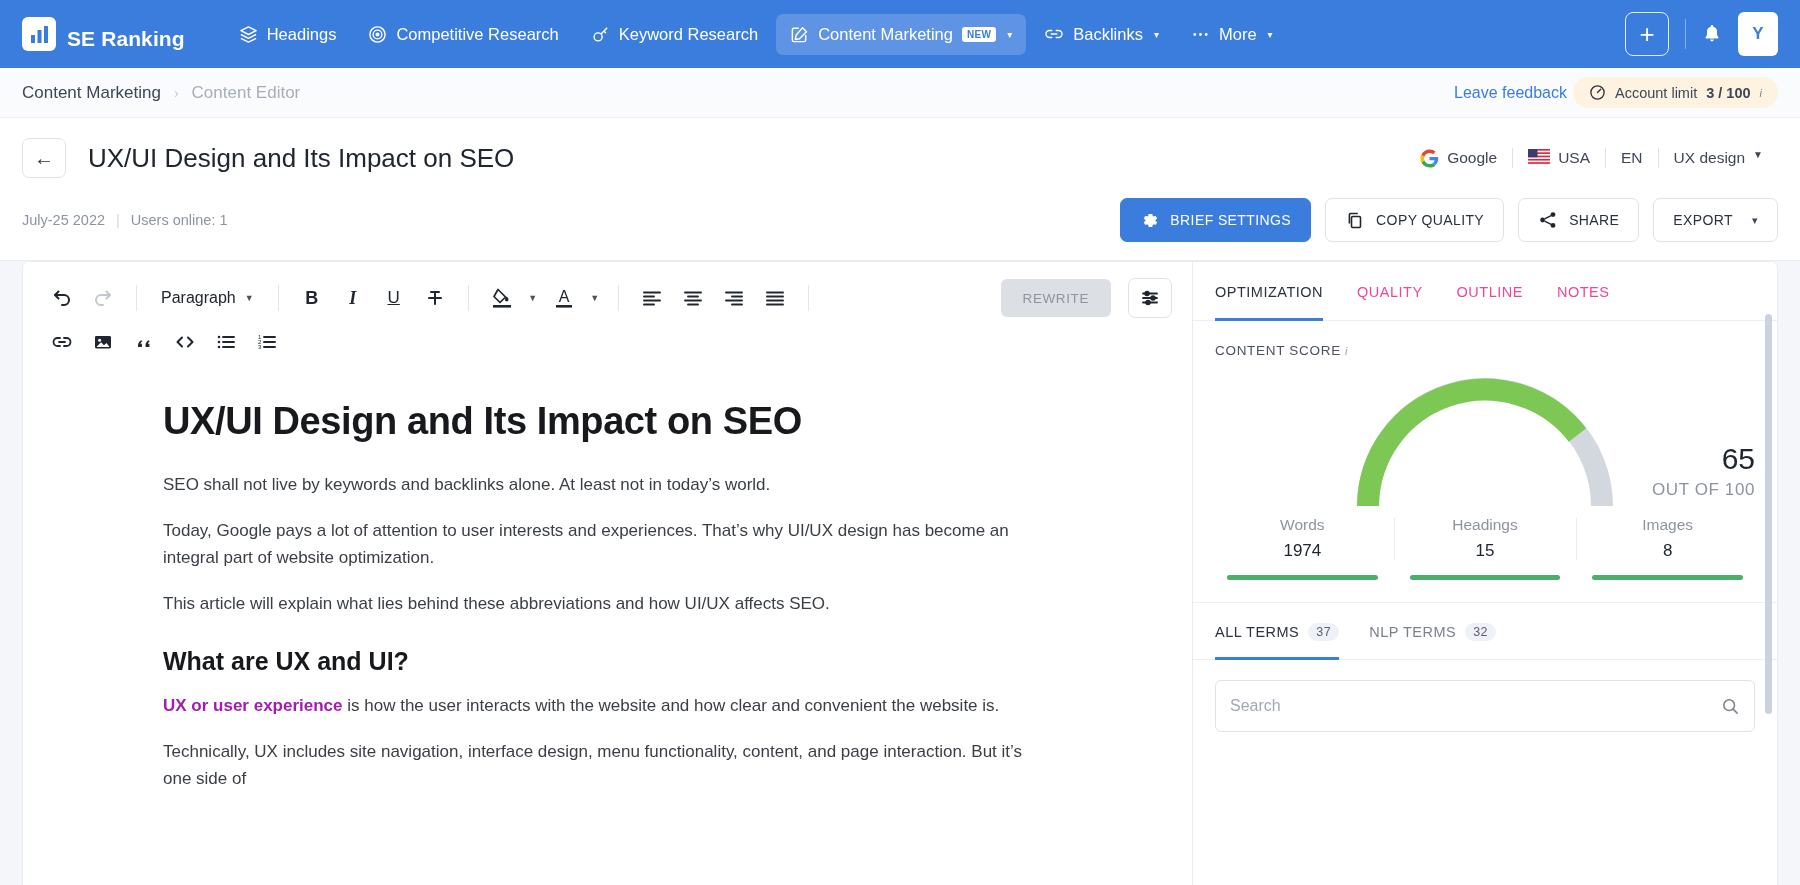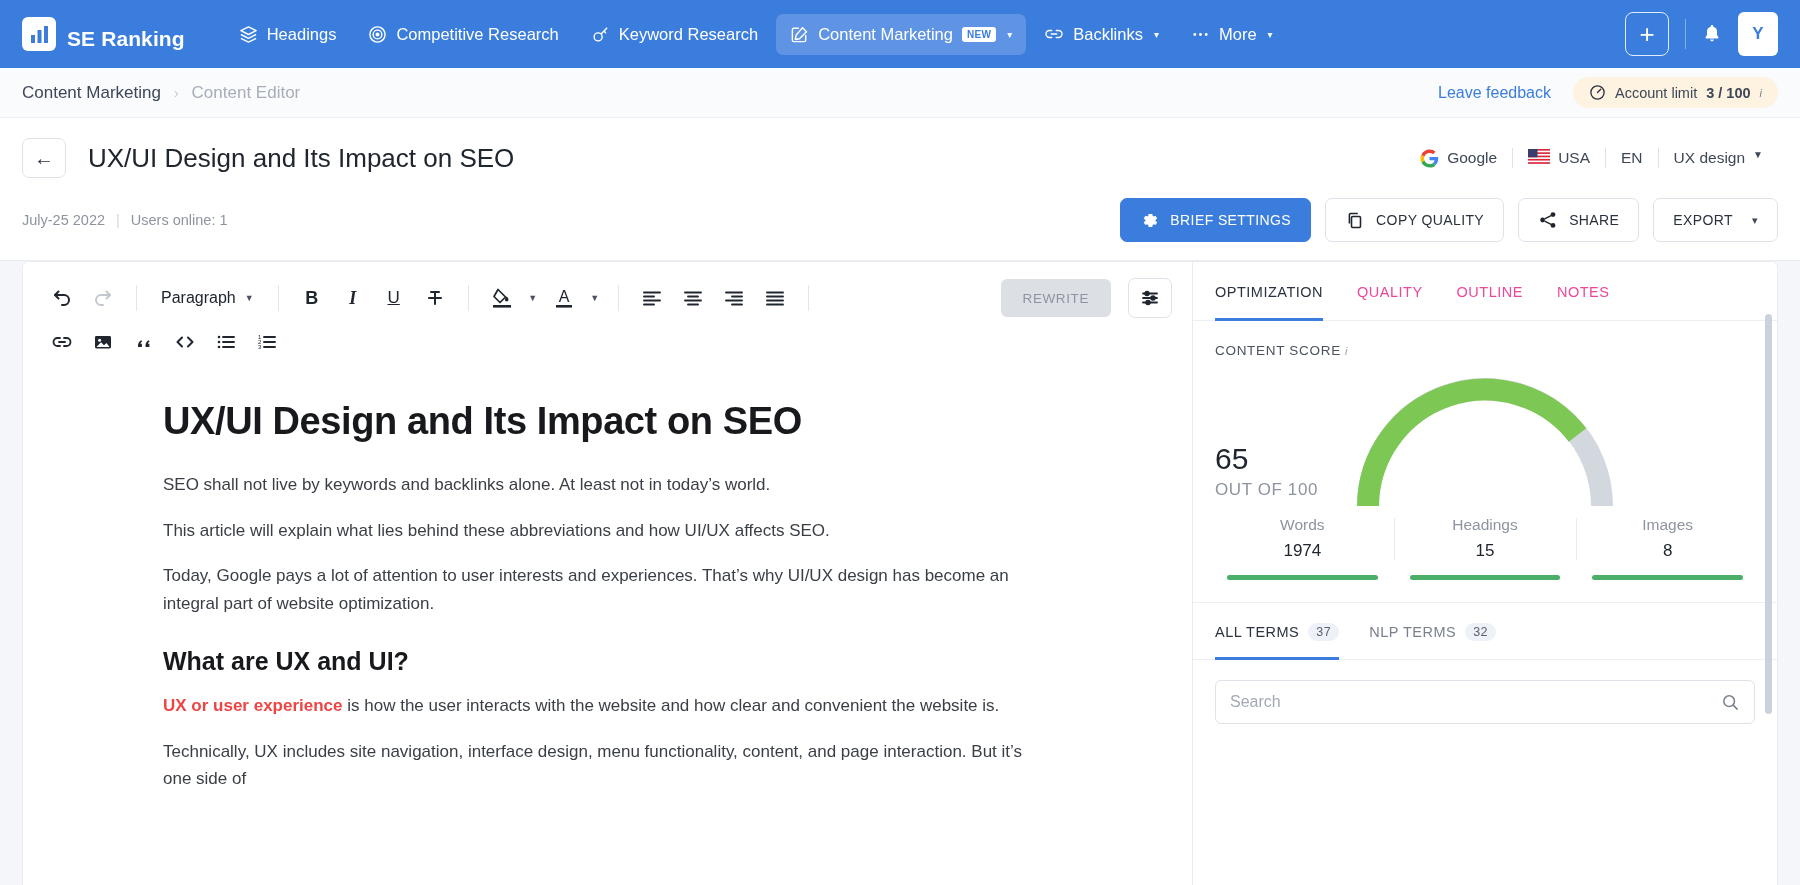--- a/index.html
+++ b/index.html
@@ -51,21 +51,21 @@
   }
 
   
   .crumbbar {
     height: 50px; background: #fafbfc; display: flex; align-items: center;
     padding: 0 22px; border-bottom: 1px solid #eceff3;
   }
   .crumb { font-size: 17px; color: #3d4757; cursor: pointer; }
   .crumb.muted { color: #a7aeb9; cursor: default; }
   .crumb-sep { color: #c3c9d2; margin: 0 13px; font-size: 14px; }
-  .crumb-right { margin-left: auto; display: flex; align-items: center; gap: 22px; }
+  .crumb-right { margin-left: auto; display: flex; align-items: center; gap: 6px; }
   .feedback { color: #3b7ddd; font-size: 16px; cursor: pointer; }
   .acct-limit {
     background: #fdf3e0; border-radius: 18px; padding: 7px 16px;
     display: flex; align-items: center; gap: 9px;
     font-size: 14.5px; color: #3d4757; cursor: pointer;
   }
   .acct-limit b { font-weight: 700; }
   .acct-i { font-size: 11px; font-style: italic; color: #7a808c; vertical-align: super; }
 
   
@@ -116,36 +116,36 @@
   }
   .settings-btn {
     width: 44px; height: 40px; border: 1px solid #dfe3e9; border-radius: 7px;
     background: #fff; display: flex; align-items: center; justify-content: center; cursor: pointer; margin-left: 14px;
   }
   .doc { padding: 30px 0 0 0; overflow: hidden; flex: 1; }
   .doc-inner { padding: 0 140px 0 140px; }
   .doc h1 { font-size: 38px; font-weight: 700; color: #17191c; letter-spacing: -.4px; margin-bottom: 28px; }
   .doc h2 { font-size: 25px; font-weight: 700; color: #17191c; margin: 30px 0 16px; }
   .doc p { font-size: 17px; line-height: 1.62; color: #3a3f46; margin-bottom: 18px; }
-  .doc p b { font-weight: 700; color: #ef4444; }
+  .doc p b { font-weight: 700; color: #a21caf; }
 
   
   .panel { width: 586px; background: #fff; border: 1px solid #e8ebf0; border-radius: 0 6px 0 0; position: relative; overflow: hidden; }
   .ptabs { display: flex; gap: 0; padding: 0 22px; border-bottom: 1px solid #eceff3; position: relative; }
   .ptab {
     padding: 22px 0 18px; margin-right: 34px; font-size: 14.5px; letter-spacing: .5px;
     color: #ec4899; cursor: pointer; border-bottom: 3px solid transparent; margin-bottom: -1px;
   }
   .ptab.active { color: #2b3340; border-bottom-color: #3b7ddd; font-weight: 500; }
   .psection { padding: 22px 22px 0; }
   .plabel { font-size: 13.5px; letter-spacing: .7px; color: #4a5260; font-weight: 500; }
   .plabel i { font-size: 11px; color: #9aa1ac; margin-left: 4px; }
 
   .gaugewrap { display: flex; justify-content: center; margin-top: 6px; position: relative; }
-  .gauge-num { position: absolute; top: 78px; left: 0; right: 0; text-align: left; }
+  .gauge-num { position: absolute; top: 78px; left: 0; right: 0; text-align: right; }
   .gauge-num .n { font-size: 30px; color: #20262f; }
   .gauge-num .o { font-size: 17px; letter-spacing: .6px; color: #8d94a0; margin-top: 4px; }
 
   .stats { display: flex; padding: 0 18px; margin-top: 6px; }
   .stat { flex: 1; text-align: center; position: relative; padding: 0 6px; }
   .stat + .stat::before { content: ""; position: absolute; left: 0; top: 2px; width: 1px; height: 42px; background: #e8ebf0; }
   .stat .k { font-size: 15.5px; color: #8d94a0; }
   .stat .v { font-size: 17px; color: #20262f; margin-top: 7px; }
   .stat .bar { height: 5px; border-radius: 3px; background: #4caf69; margin: 14px 10px 0; }
 
@@ -155,21 +155,21 @@
   .ttab {
     padding: 20px 0 16px; margin-right: 30px; font-size: 14.5px; letter-spacing: .5px;
     color: #7a818d; cursor: pointer; border-bottom: 3px solid transparent; margin-bottom: -1px;
     display: flex; align-items: center; gap: 9px;
   }
   .ttab.active { color: #2b3340; border-bottom-color: #3b7ddd; font-weight: 500; }
   .tcount { background: #eef1f7; color: #5a6270; border-radius: 10px; padding: 2px 8px; font-size: 12.5px; font-weight: 400; }
 
   .searchwrap { padding: 20px 22px 0; }
   .searchbox {
-    height: 44px; border: 1px solid #dfe3e9; border-radius: 6px; display: flex;
+    height: 52px; border: 1px solid #dfe3e9; border-radius: 6px; display: flex;
     align-items: center; padding: 0 14px; background: #fff;
   }
   .searchbox input {
     flex: 1; border: none; outline: none; font-size: 16px; color: #3d4757;
     font-family: inherit; background: transparent;
   }
   .searchbox input::placeholder { color: #a2a9b4; }
 
   .pscroll {
     position: absolute; right: 5px; top: 52px; width: 7px; height: 400px;
@@ -514,22 +514,22 @@
               <text x="2" y="17.6" font-size="6" font-family="Liberation Sans, sans-serif" fill="#20262f" stroke="none">3</text>
             </svg>
         </div>
       </div>
     </div>
 
     <div class="doc">
       <div class="doc-inner">
         <h1>UX/UI Design and Its Impact on SEO</h1>
         <p>SEO shall not live by keywords and backlinks alone. At least not in today’s world.</p>
+        <p>Today, Google pays a lot of attention to user interests and experiences. That’s why UI/UX design has become an integral part of website optimization.</p>
         <p>This article will explain what lies behind these abbreviations and how UI/UX affects SEO.</p>
-        <p>Today, Google pays a lot of attention to user interests and experiences. That’s why UI/UX design has become an integral part of website optimization.</p>
         <h2>What are UX and UI?</h2>
         <p><b>UX or user experience</b><span> is how the user interacts with the website and how clear and convenient the website is.</span></p>
         <p>Technically, UX includes site navigation, interface design, menu functionality, content, and page interaction. But it’s one side of</p>
       </div>
     </div>
   </div>
 
   <div class="panel">
     <div class="ptabs">
       <div class="ptab active">OPTIMIZATION</div>

